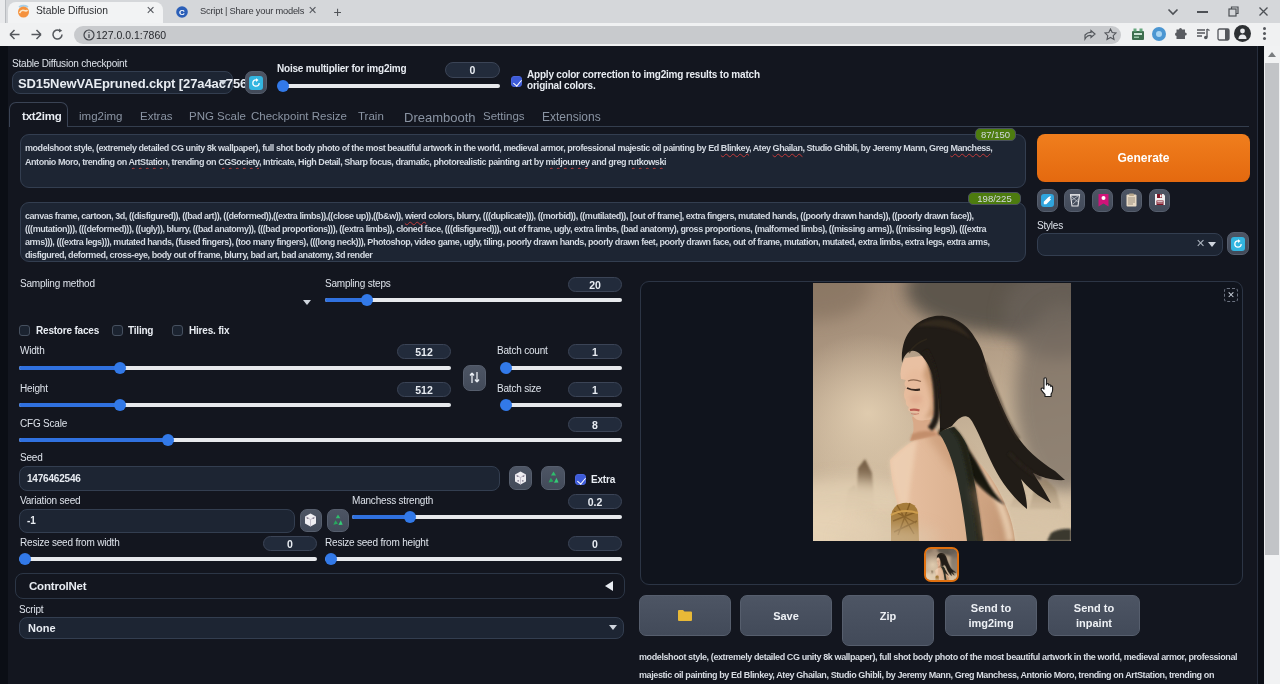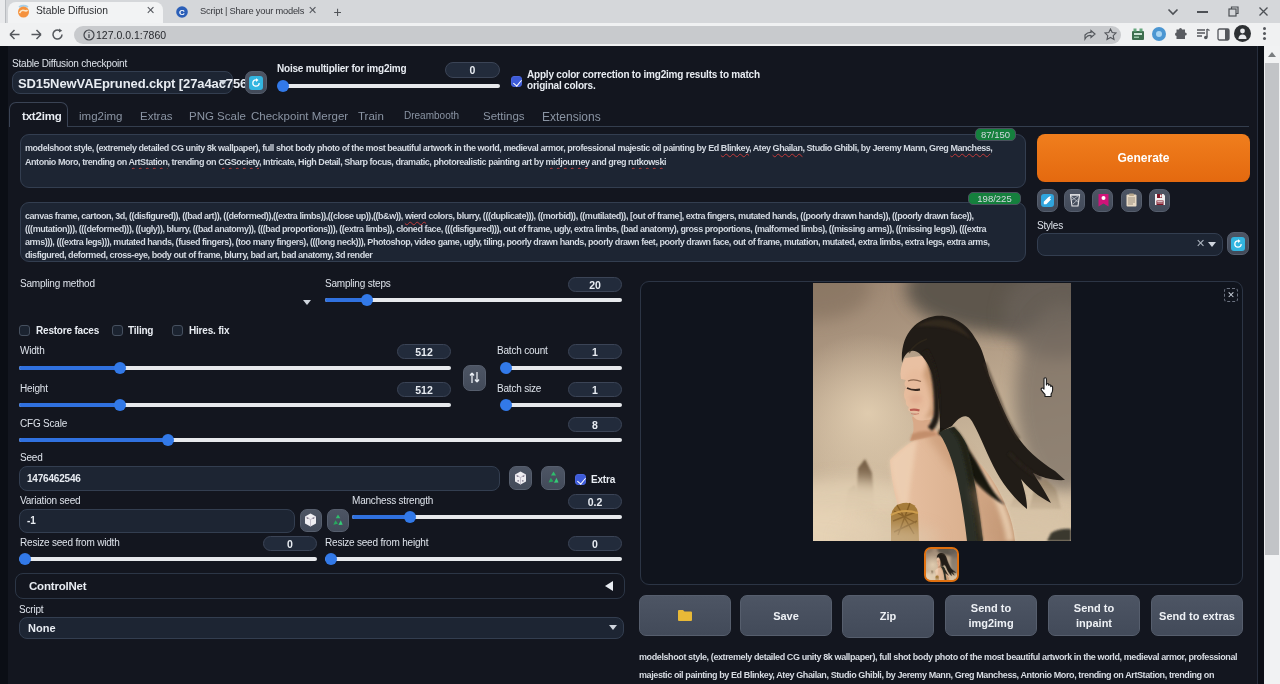--- a/index.html
+++ b/index.html
@@ -18,21 +18,21 @@
 #scrollbar { left:1264px; top:46px; width:16px; height:638px; background:#f1f2f3; }
 #sb-thumb { left:1265px; top:63px; width:14px; height:492px; background:#c2c4c7; }
 
 
 #app { left:0; top:46px; width:1264px; height:638px; background:#0b0e15; }
 #appbody { left:8px; top:46px; width:1250px; height:638px; background:#13161f; border-right:1px solid #272e3d; }
 .lbl { font-size:10px; letter-spacing:-0.2px; color:#dde2ea; }
 .blbl { font-size:10px; letter-spacing:-0.2px; font-weight:bold; color:#e8ecf2; }
 .input { background:#1d2533; border:1px solid #333e50; border-radius:8px; }
 .valbox { background:#222b3b; border:1px solid #3b4456; border-radius:8px; color:#e8ecf2; font-size:10.5px; font-weight:bold; text-align:center; }
-.chip { background:#15803d; border:1px solid #4a515d; border-radius:5px; color:#d4d9e0; font-size:9.5px; text-align:center; }
+.chip { background:#4d7c0f; border:1px solid #4a515d; border-radius:5px; color:#d4d9e0; font-size:9.5px; text-align:center; }
 .track { position:absolute; height:4px; border-radius:2px; background:#e7e9ec; }
 .fill { position:absolute; height:4px; border-radius:2px; background:#3071df; }
 .knob { position:absolute; width:12px; height:12px; border-radius:50%; background:#3279e8; margin-top:-4px; }
 .gbtn { background:linear-gradient(180deg,#4d5564,#424a59); border:1px solid #565e6d; border-radius:7px; color:#eef1f5; font-weight:bold; }
 .caret { position:absolute; width:0; height:0; border-left:4px solid transparent; border-right:4px solid transparent; border-top:5px solid #cfd5de; }
 .cb { position:absolute; width:11px; height:11px; border-radius:3px; background:#1b2330; border:1px solid #46505f; }
 .cb.on { background:#3d5bd8; border-color:#4a66dd; }
 .cb.on:after { content:""; position:absolute; left:2.5px; top:0.5px; width:4px; height:7px; border:solid #fff; border-width:0 1.8px 1.8px 0; transform:rotate(40deg); }
 .sq1 { text-decoration:underline wavy #c23b3b 1px; text-underline-offset:2px; }
 .tbt { position:absolute; width:21px; height:23px; background:linear-gradient(180deg,#4d5564,#424a59); border:1px solid #565e6d; border-radius:7px; }
@@ -145,23 +145,23 @@
   <div class="knob" style="left:277px;top:84px;"></div>
   <div class="cb on" style="left:511px;top:76px;"></div>
   <div class="abs blbl" style="left:527px;top:69px;font-weight:600;">Apply color correction to img2img results to match<br>original colors.</div>
 
   <div class="abs" style="left:9px;top:126px;width:1240px;height:1px;background:#343e4e;"></div>
   <div class="abs" style="left:9px;top:102px;width:59px;height:25px;border:1px solid #3a4354;border-bottom:none;border-radius:7px 7px 0 0;background:#13161f;"></div>
   <div class="abs blbl" style="left:22px;top:110px;font-size:11.5px;">txt2img</div>
   <div class="abs" style="left:79px;top:110px;font-size:11.5px;color:#8a94a3;">img2img</div>
   <div class="abs" style="left:140px;top:110px;font-size:11.5px;color:#8a94a3;">Extras</div>
   <div class="abs" style="left:189px;top:110px;font-size:11.5px;color:#8a94a3;">PNG Scale</div>
-  <div class="abs" style="left:251px;top:110px;font-size:11.5px;color:#8a94a3;">Checkpoint Merger</div>
+  <div class="abs" style="left:251px;top:110px;font-size:11.5px;color:#8a94a3;">Checkpoint Resize</div>
   <div class="abs" style="left:358px;top:110px;font-size:11.5px;color:#8a94a3;">Train</div>
-  <div class="abs" style="left:404px;top:110px;font-size:10px;color:#8a94a3;">Dreambooth</div>
+  <div class="abs" style="left:404px;top:110px;font-size:13px;color:#8a94a3;">Dreambooth</div>
   <div class="abs" style="left:483px;top:110px;font-size:11.5px;color:#8a94a3;">Settings</div>
   <div class="abs" style="left:542px;top:110px;font-size:12px;color:#8a94a3;">Extensions</div>
 
   <div class="abs input" style="left:20px;top:134px;width:1006px;height:54px;border-radius:9px;"></div>
   <div class="abs" id="prompt1" style="left:25px;top:142px;width:995px;font-size:9px;letter-spacing:-0.45px;line-height:13.5px;color:#d3d9e1;font-weight:600;overflow:hidden;white-space:nowrap;">modelshoot style, (extremely detailed CG unity 8k wallpaper), full shot body photo of the most beautiful artwork in the world, medieval armor, professional majestic oil painting by Ed&nbsp;<span class="sq1">Blinkey</span>, Atey <span class="sq1">Ghailan</span>, Studio Ghibli, by Jeremy Mann, Greg <span class="sq1">Manchess</span>,<br>Antonio Moro, trending on <span class="sq1">ArtStation</span>, trending on <span class="sq1">CGSociety</span>, Intricate, High Detail, Sharp focus, dramatic, photorealistic painting art by <span class="sq1">midjourney</span> and greg <span class="sq1">rutkowski</span></div>
   <div class="abs chip" style="left:975px;top:128px;width:41px;height:13px;line-height:12px;">87/150</div>
 
   <div class="abs input" style="left:20px;top:202px;width:1006px;height:60px;border-radius:9px;"></div>
   <div class="abs" id="prompt2" style="left:25px;top:210px;width:995px;font-size:9px;letter-spacing:-0.45px;line-height:13px;color:#d3d9e1;font-weight:600;overflow:hidden;white-space:nowrap;">canvas frame, cartoon, 3d, ((disfigured)), ((bad art)), ((deformed)),((extra limbs)),((close up)),((b&amp;w)), <span class="sq1">wierd</span> colors, blurry, (((duplicate))), ((morbid)), ((mutilated)), [out of frame], extra fingers, mutated hands, ((poorly drawn hands)), ((poorly drawn face)),<br>(((mutation))), (((deformed))), ((ugly)), blurry, ((bad anatomy)), (((bad proportions))), ((extra limbs)), cloned face, (((disfigured))), out of frame, ugly, extra limbs, (bad anatomy), gross proportions, (malformed limbs), ((missing arms)), ((missing legs)), (((extra<br>arms))), (((extra legs))), mutated hands, (fused fingers), (too many fingers), (((long neck))), Photoshop, video game, ugly, tiling, poorly drawn hands, poorly drawn feet, poorly drawn face, out of frame, mutation, mutated, extra limbs, extra legs, extra arms,<br>disfigured, deformed, cross-eye, body out of frame, blurry, bad art, bad anatomy, 3d render</div>
   <div class="abs chip" style="left:968px;top:192px;width:53px;height:13px;line-height:12px;">198/225</div>
@@ -410,24 +410,23 @@
     <svg width="31" height="31" viewBox="0 0 258 258">
         <use href="#genimg-content"></use>
       </svg>
   </div>
 
   <div class="abs gbtn" style="left:639px;top:595px;width:92px;height:41px;"></div>
   <svg class="abs" style="left:677px;top:609px;" width="16" height="13" viewBox="0 0 16 13">
       <path d="M1 2 Q1 1 2 1 H6 L7.5 2.5 H14 Q15 2.5 15 3.5 V11 Q15 12 14 12 H2 Q1 12 1 11 Z" fill="#e8b937"></path>
     </svg>
   <div class="abs gbtn" style="left:740px;top:595px;width:92px;height:41px;font-size:11px;text-align:center;line-height:41px;">Save</div>
-  <div class="abs gbtn" style="left:842px;top:595px;width:92px;height:43px;font-size:11px;text-align:center;line-height:41px;">Zip</div>
+  <div class="abs gbtn" style="left:842px;top:595px;width:92px;height:51px;font-size:11px;text-align:center;line-height:41px;">Zip</div>
   <div class="abs gbtn" style="left:945px;top:595px;width:92px;height:41px;font-size:11px;text-align:center;line-height:15px;padding-top:5px;">Send to<br>img2img</div>
   <div class="abs gbtn" style="left:1048px;top:595px;width:92px;height:41px;font-size:11px;text-align:center;line-height:15px;padding-top:5px;">Send to<br>inpaint</div>
-  <div class="abs gbtn" style="left:1151px;top:595px;width:92px;height:41px;font-size:11px;text-align:center;line-height:41px;">Send to extras</div>
 
   <div class="abs" style="left:639px;top:648px;width:608px;font-size:9px;letter-spacing:-0.4px;line-height:18px;color:#d6dbe2;font-weight:600;overflow:hidden;white-space:nowrap;">modelshoot style, (extremely detailed CG unity 8k wallpaper), full shot body photo of the most beautiful artwork in the world, medieval armor, professional<br>majestic oil painting by Ed Blinkey, Atey Ghailan, Studio Ghibli, by Jeremy Mann, Greg Manchess, Antonio Moro, trending on ArtStation, trending on</div>
 
   <svg class="abs" style="left:1039px;top:377px;" width="15" height="21" viewBox="0 0 15 21">
       <path d="M5 9.5 V2 Q5 0.8 6.2 0.8 Q7.4 0.8 7.4 2 V7.8 L7.6 8 Q7.7 6.5 8.6 6.5 Q9.6 6.5 9.7 7.5 L9.8 8.4 Q10 7.6 10.9 7.7 Q11.8 7.9 11.8 8.8 L11.8 9.6 Q12 8.9 12.8 9.1 Q13.6 9.3 13.6 10.2 V13 Q13.6 15.5 12.1 17 V19.5 H6 V17.4 Q4.2 15.6 2.6 13.4 Q1.6 12 2.6 11.3 Q3.6 10.6 4.6 11.7 L5 12.1 Z" fill="#fff" stroke="#1a1a1a" stroke-width="1.1" stroke-linejoin="round"></path>
     </svg>
 
   <div class="abs" id="scrollbar"></div>
   <div class="abs" id="sb-thumb"></div>
   <div class="abs" style="left:1268px;top:52px;width:0;height:0;border-left:4px solid transparent;border-right:4px solid transparent;border-bottom:5px solid #7a7d80;"></div>

